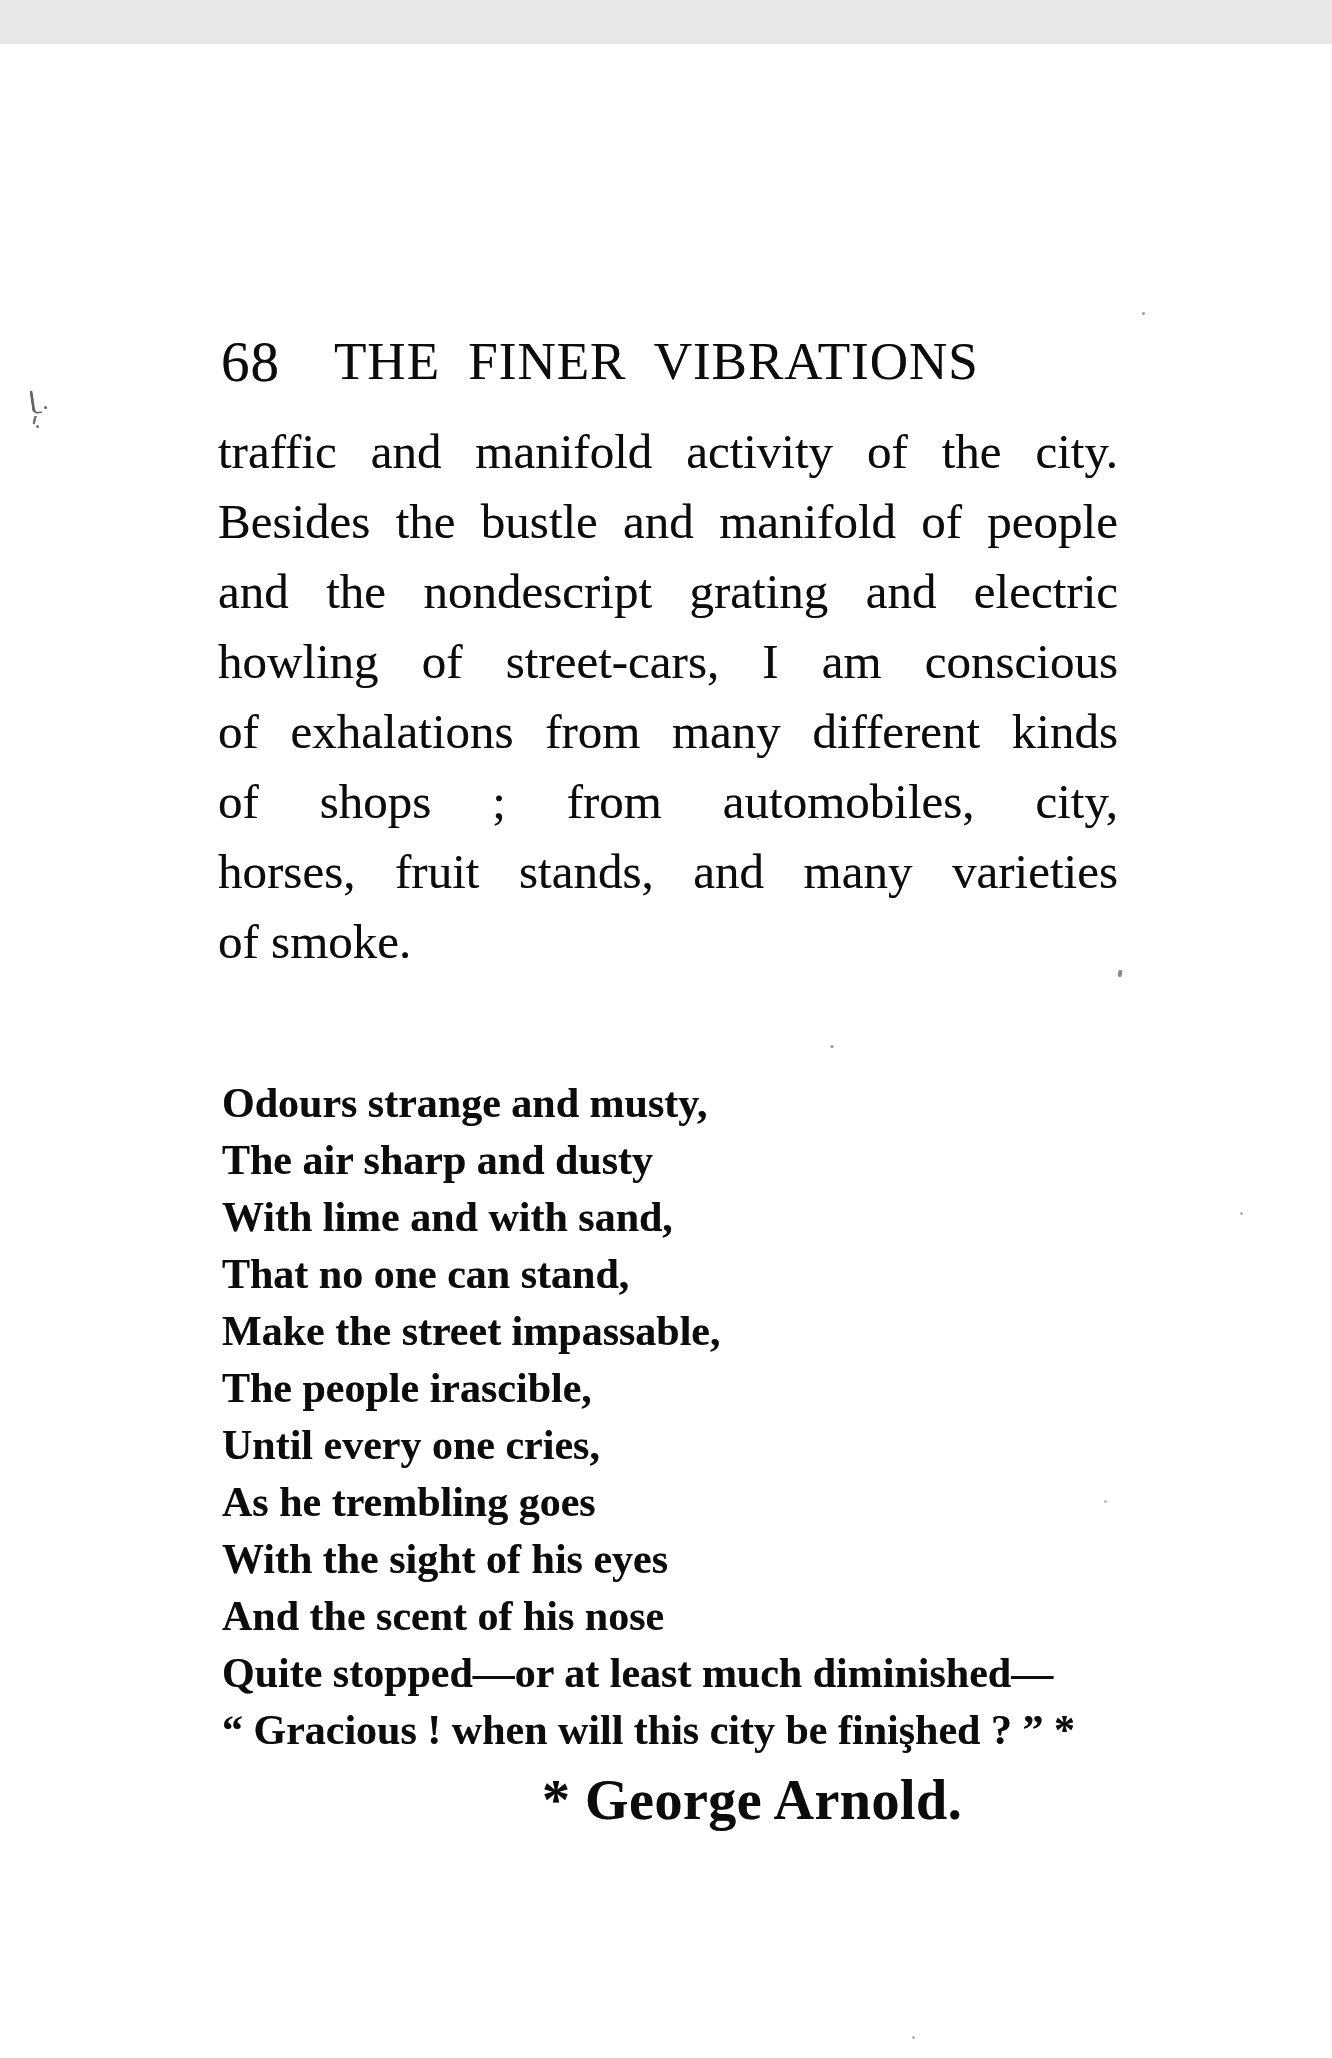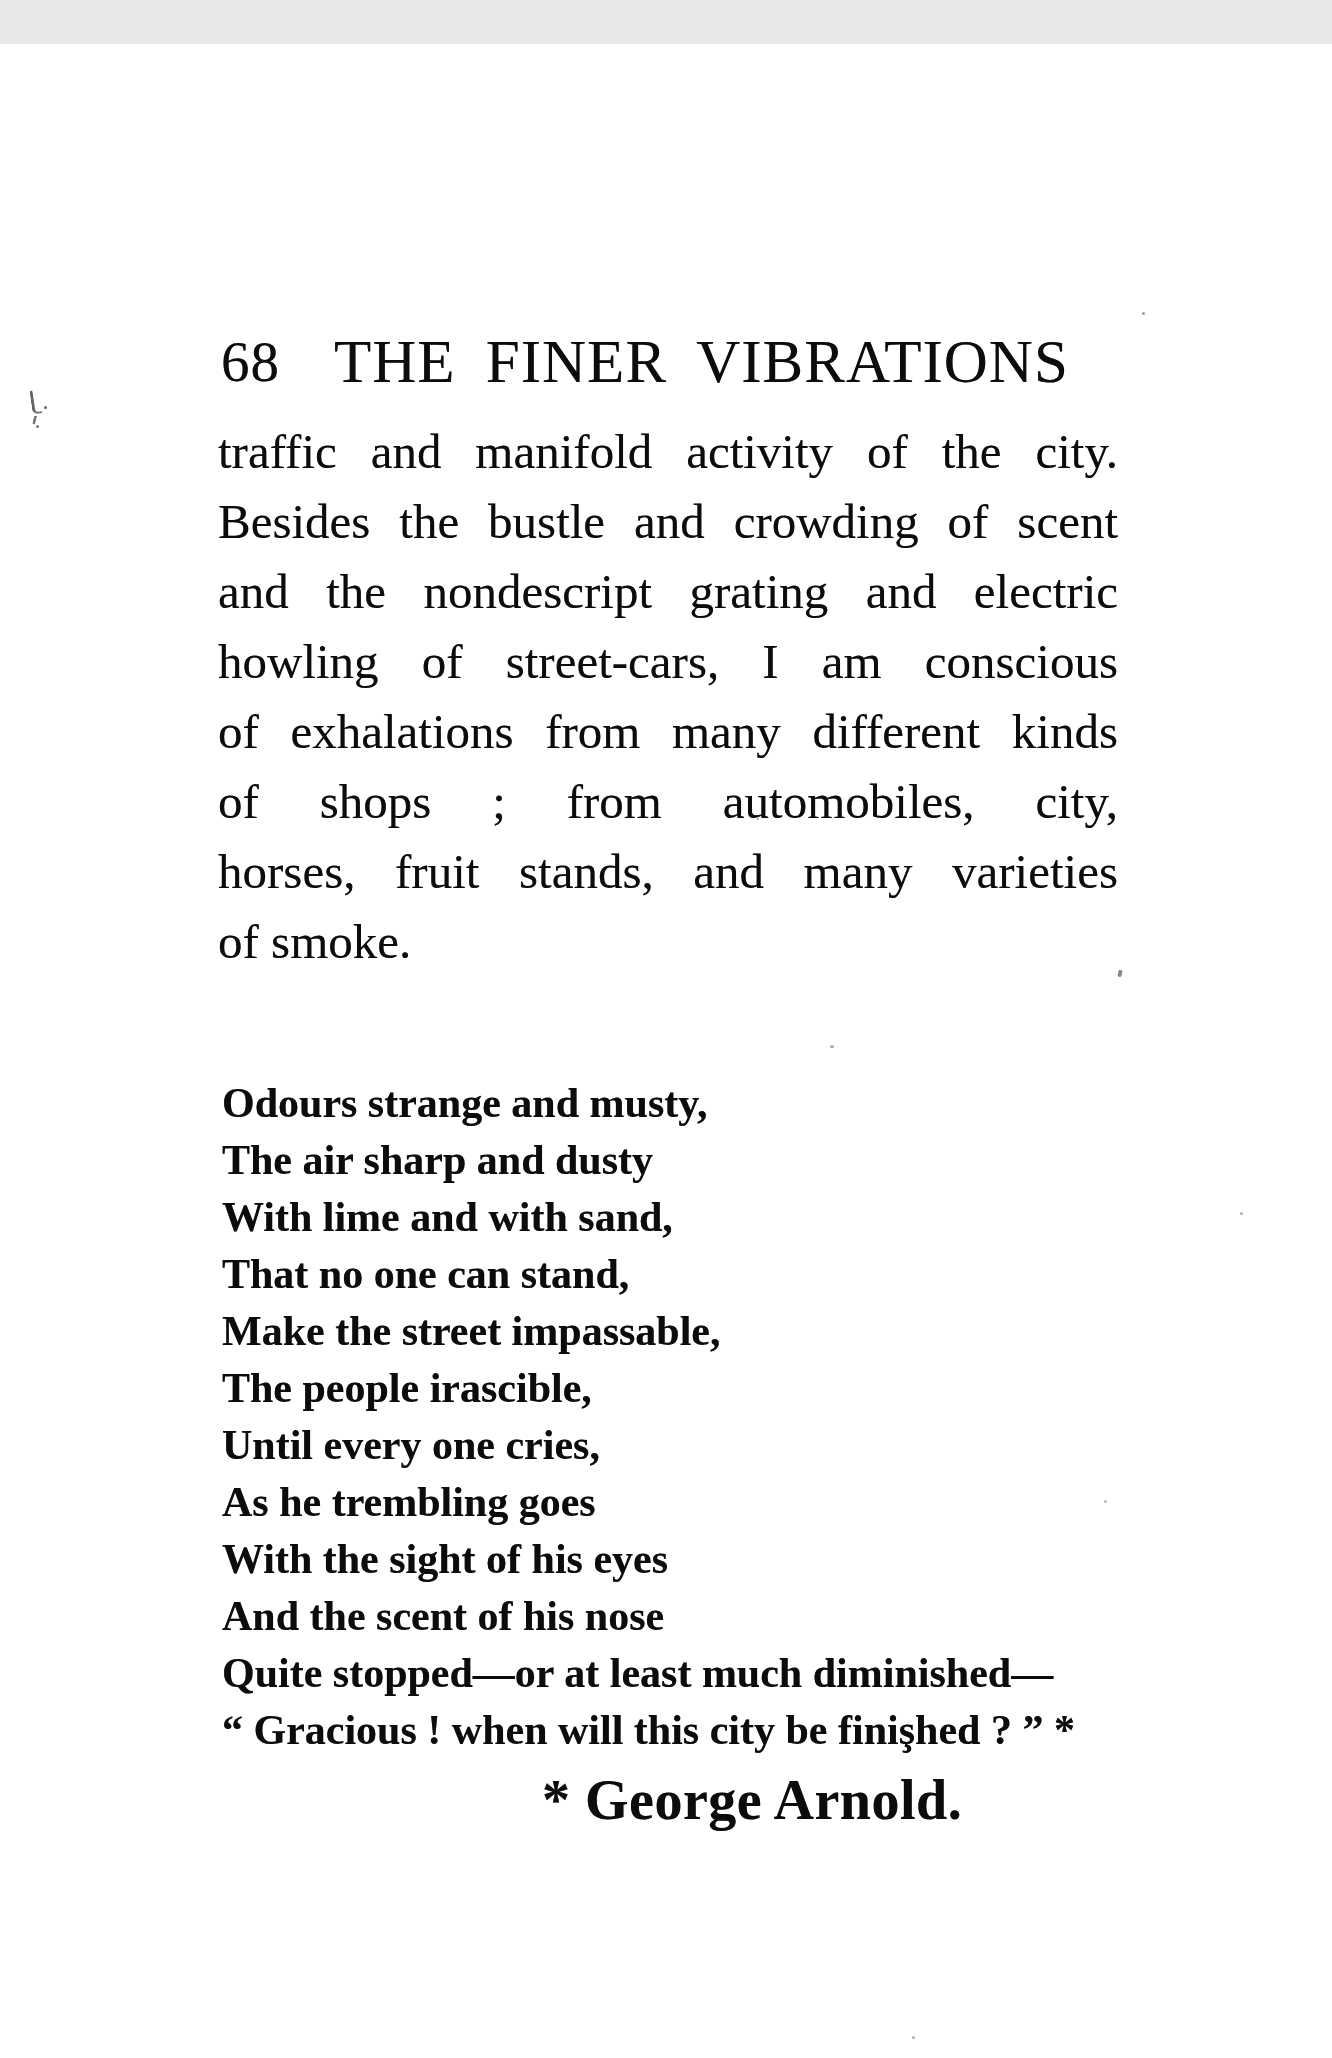--- a/index.html
+++ b/index.html
@@ -14,21 +14,21 @@
   }
   .ink{ text-shadow:0 0 0.6px rgba(0,0,0,0.45); }
 
   
   .pageno{
     position:absolute; left:221px; top:289px;
     font-size:57px; line-height:57px; letter-spacing:1px;
   }
   .htitle{
     position:absolute; left:334px; top:289px;
-    font-size:61px; line-height:57px;
+    font-size:53px; line-height:57px;
     letter-spacing:1px; word-spacing:14px;
   }
 
   
   .paragraph{
     position:absolute; left:218px; top:373px; width:900px;
     font-size:49px; line-height:70px;
   }
   .pline{ text-align:justify; text-align-last:justify; white-space:nowrap; }
   .pline.first{ text-indent:44px; }
@@ -63,21 +63,21 @@
 </head>
 <body>
 
 <div class="page">
 
   <div class="pageno ink">68</div>
   <div class="htitle ink">THE FINER VIBRATIONS</div>
 
   <div class="paragraph ink">
     <div class="pline">traffic and manifold activity of the city.</div>
-    <div class="pline">Besides the bustle and crowding of scent</div>
+    <div class="pline">Besides the bustle and manifold of people</div>
     <div class="pline">and the nondescript grating and electric</div>
     <div class="pline">howling of street-cars, I am conscious</div>
     <div class="pline">of exhalations from many different kinds</div>
     <div class="pline">of shops ; from automobiles, city,</div>
     <div class="pline">horses, fruit stands, and many varieties</div>
     <div class="pline last">of smoke.</div>
   </div>
 
   <div class="poem ink">
     <div class="vline">Odours strange and musty,</div>

